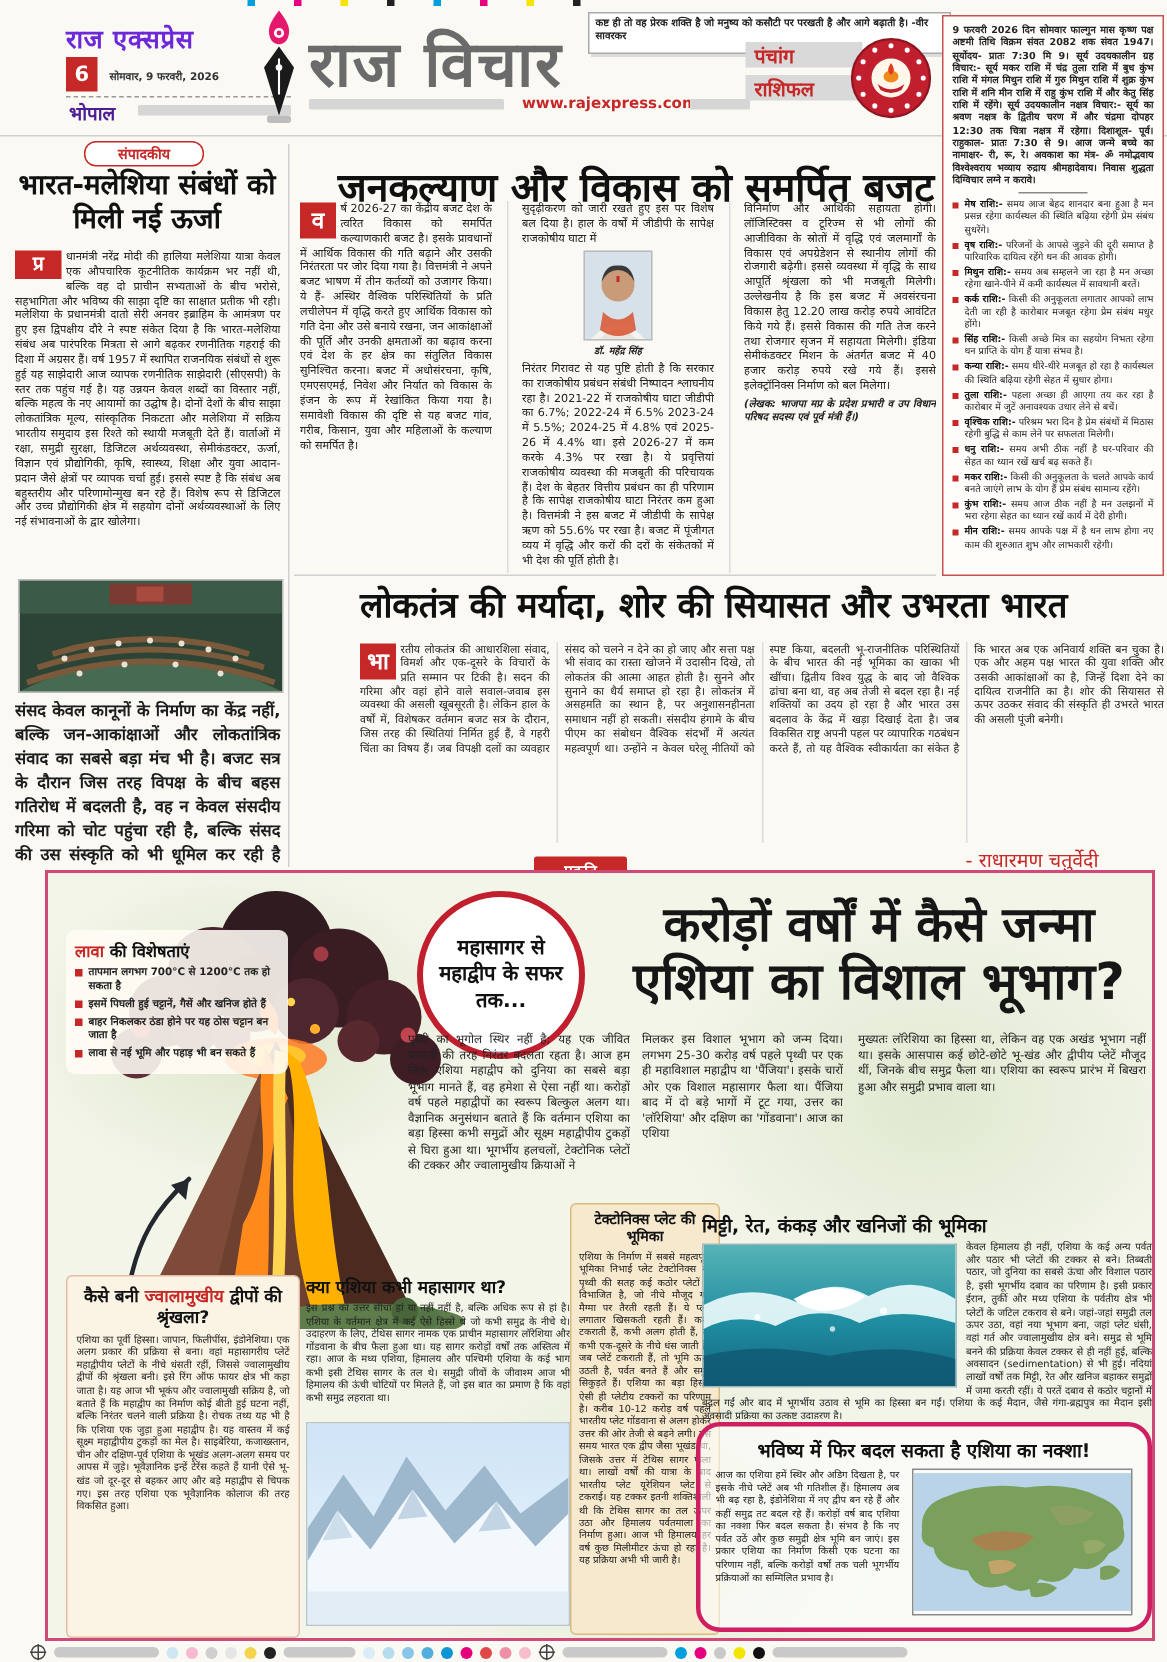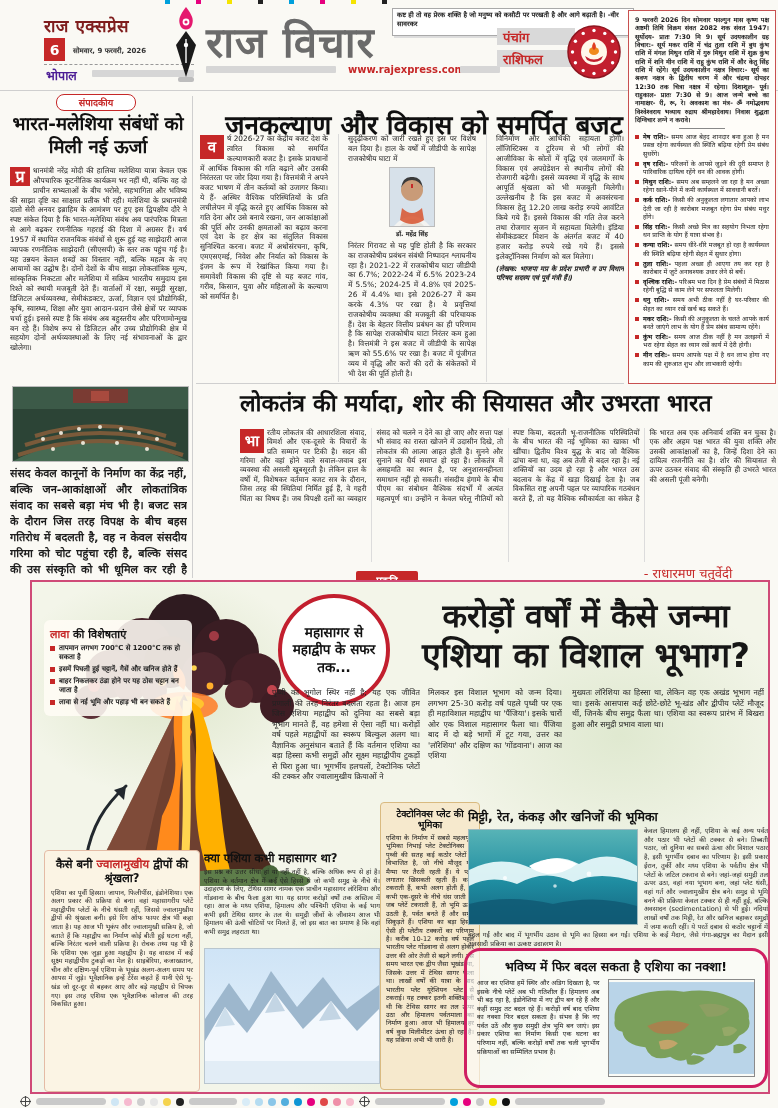--- a/index.html
+++ b/index.html
@@ -2,50 +2,50 @@
 <html><head>
 <meta charset="utf-8">
 <style>
   html,body{margin:0;padding:0;}
   body{background:#e8e6e0;font-family:"DejaVu Sans",sans-serif;}
   .page{position:relative;width:778px;height:1108px;background:#faf9f4;margin:0 auto;overflow:hidden;}
   .abs{position:absolute;}
   
   .topmarks{left:165px;top:0;display:flex;gap:26px;}
   .topmarks i{width:5px;height:4px;display:block;}
-  .brand-name{left:44px;top:14px;font-size:17px;font-weight:900;color:#7f1d1d;letter-spacing:.5px;}
+  .brand-name{left:44px;top:14px;font-size:17px;font-weight:900;color:#6d28d9;letter-spacing:.5px;}
   .pagebox{left:44px;top:38px;width:21px;height:23px;background:#c62828;color:#fff;font-size:14px;font-weight:900;display:flex;align-items:center;justify-content:center;}
   .brand-date{left:73px;top:46px;font-size:7px;font-weight:700;color:#333;}
   .brand-dash{left:44px;top:64px;width:150px;border-top:1px dashed #999;}
   .city{left:46px;top:67px;font-size:12.5px;font-weight:900;color:#4c1d95;}
   .hbar{background:#d6d6d6;height:7px;border-radius:1px;}
   .masthead{left:206px;top:12px;font-size:42px;font-weight:900;color:#6b6b6b;letter-spacing:1px;}
   .website{left:348px;top:64px;font-size:10px;font-weight:900;color:#c62828;cursor:pointer;}
   .quote-box{left:392px;top:8px;width:232px;height:22px;border:1px solid #a9a9a9;background:#fff;box-shadow:2px 2px 0 #ddd;font-size:6.7px;font-weight:700;color:#222;padding:2px 4px;line-height:1.35;}
   .pr-label{width:72px;height:17px;background:#d9d9d9;color:#c62828;font-size:13px;font-weight:900;display:flex;align-items:center;padding-left:6px;}
   .hdr-rule{left:0;top:90px;width:778px;border-top:1px solid #cfcfcf;}
   
   .vrule-left{left:192px;top:96px;height:482px;border-left:1px solid #cfcfcf;}
   .hrule-bud{left:196px;top:383px;width:428px;border-top:1px solid #cfcfcf;}
   
   .ed-badge{left:56px;top:94px;width:78px;height:15px;border:1px solid #c62828;border-radius:8px;color:#c62828;background:#fff;font-size:9.5px;font-weight:900;display:flex;align-items:center;justify-content:center;}
   .ed-headline{left:8px;top:112px;width:180px;font-size:18.5px;font-weight:900;color:#101010;text-align:center;line-height:1.25;}
   .body-text{font-size:7.4px;line-height:1.33;color:#222;text-align:justify;}
   .ed-body{left:10px;top:166px;width:177px;height:216px;overflow:hidden;}
   .dropcap{float:left;background:#c62828;color:#fff;font-weight:900;text-align:center;margin:1px 3px 1px 0;}
-  .dc-sm{width:20px;height:19px;font-size:16px;line-height:19px;}
+  .dc-sm{width:31px;height:19px;font-size:13px;line-height:19px;}
   .dc-lg{width:24px;height:24px;font-size:15px;line-height:24px;}
   .parl{left:12px;top:386px;width:175px;height:74px;border:1px solid #bbb;}
   .ed-pull{left:10px;top:466px;width:177px;height:112px;font-size:11px;font-weight:700;line-height:1.45;text-align:justify;color:#1d1d1d;overflow:hidden;}
   
   .bud-headline{left:198px;top:94px;width:428px;font-size:26px;font-weight:900;color:#101010;text-align:center;white-space:nowrap;}
   .bud-cols{left:200px;top:134px;width:424px;height:248px;display:flex;gap:10px;overflow:hidden;}
   .bud-col{flex:1;overflow:hidden;}
   .bud-col + .bud-col{border-left:1px solid #dcdcdc;padding-left:9px;}
-  .fig-portrait{width:58px;margin:3px auto 2px auto;text-align:center;}
+  .fig-portrait{width:58px;margin:3px auto 2px auto;text-align:center;font-style:italic;}
   .fig-portrait svg{border:1px solid #bbb;background:#dfe7ee;}
   .fig-cap{font-size:6.4px;font-weight:800;color:#222;margin-top:1px;}
   .bud-foot{margin-top:3px;font-size:6.8px;font-weight:800;font-style:italic;color:#222;}
   
   .panchang{left:628px;top:10px;width:148px;height:374px;border:1.5px solid #c85050;background:#fffdf9;padding:5px 6px;box-sizing:border-box;overflow:hidden;}
   .pan-intro{font-size:6.4px;line-height:1.3;color:#222;text-align:justify;font-weight:600;}
   .pan-sep{width:46px;border-top:1px solid #888;margin:4px auto;}
   .rashi-list{list-style:none;margin:0;padding:0;}
   .rashi-list li{position:relative;padding-left:8px;font-size:6.3px;line-height:1.3;color:#222;text-align:justify;margin-bottom:2px;}
   .rashi-list li::before{content:"";position:absolute;left:0;top:2px;width:4px;height:4px;background:#c62828;}

